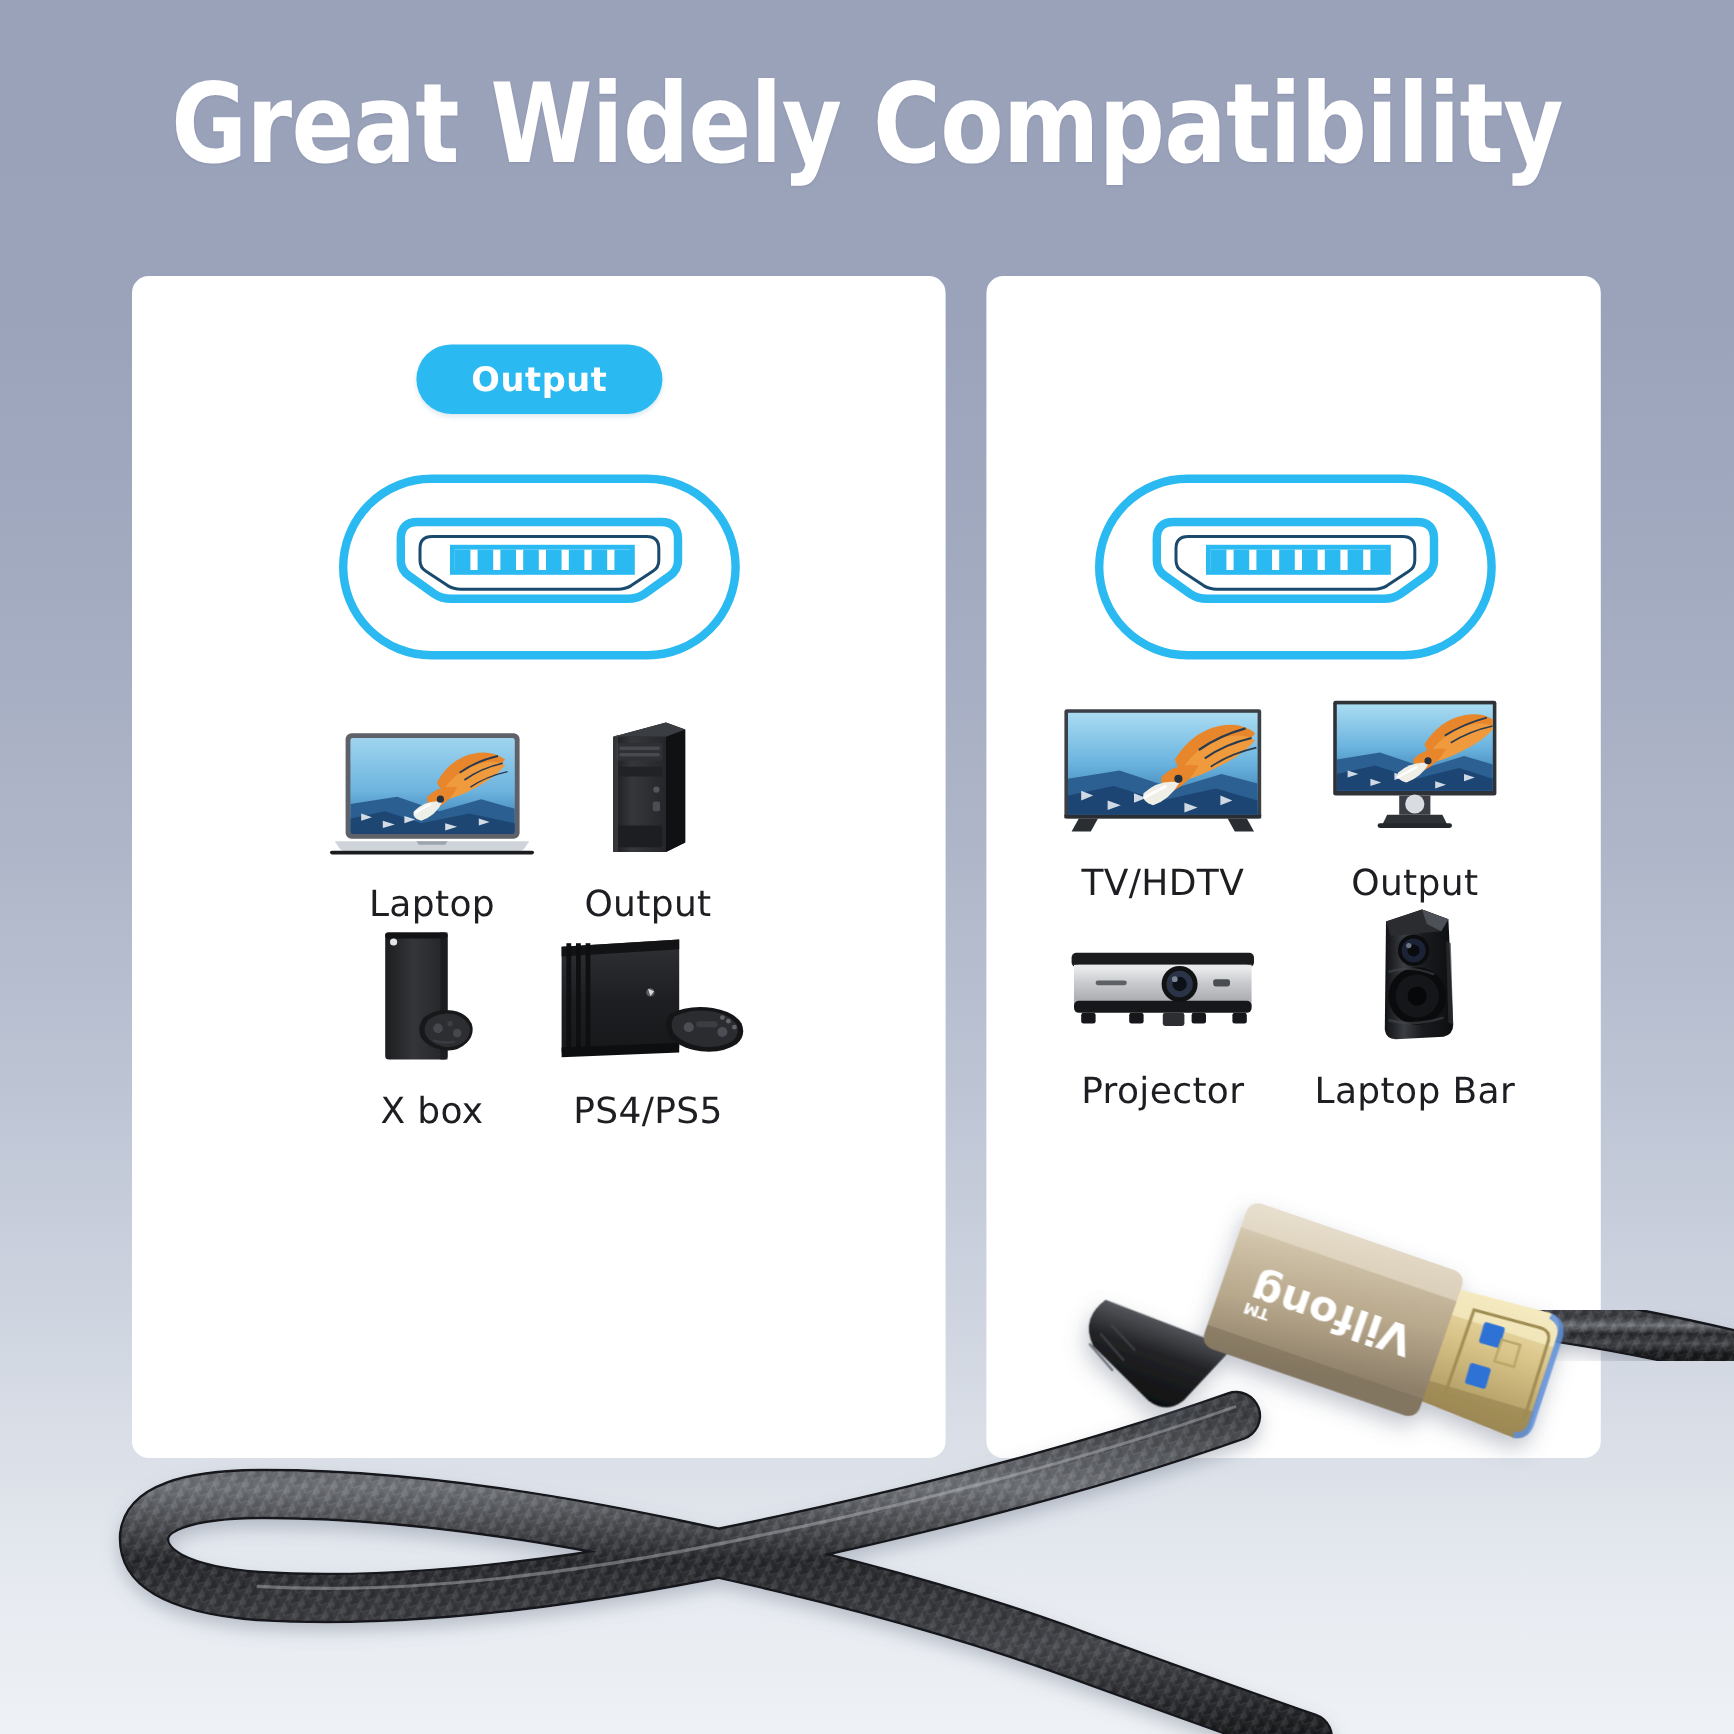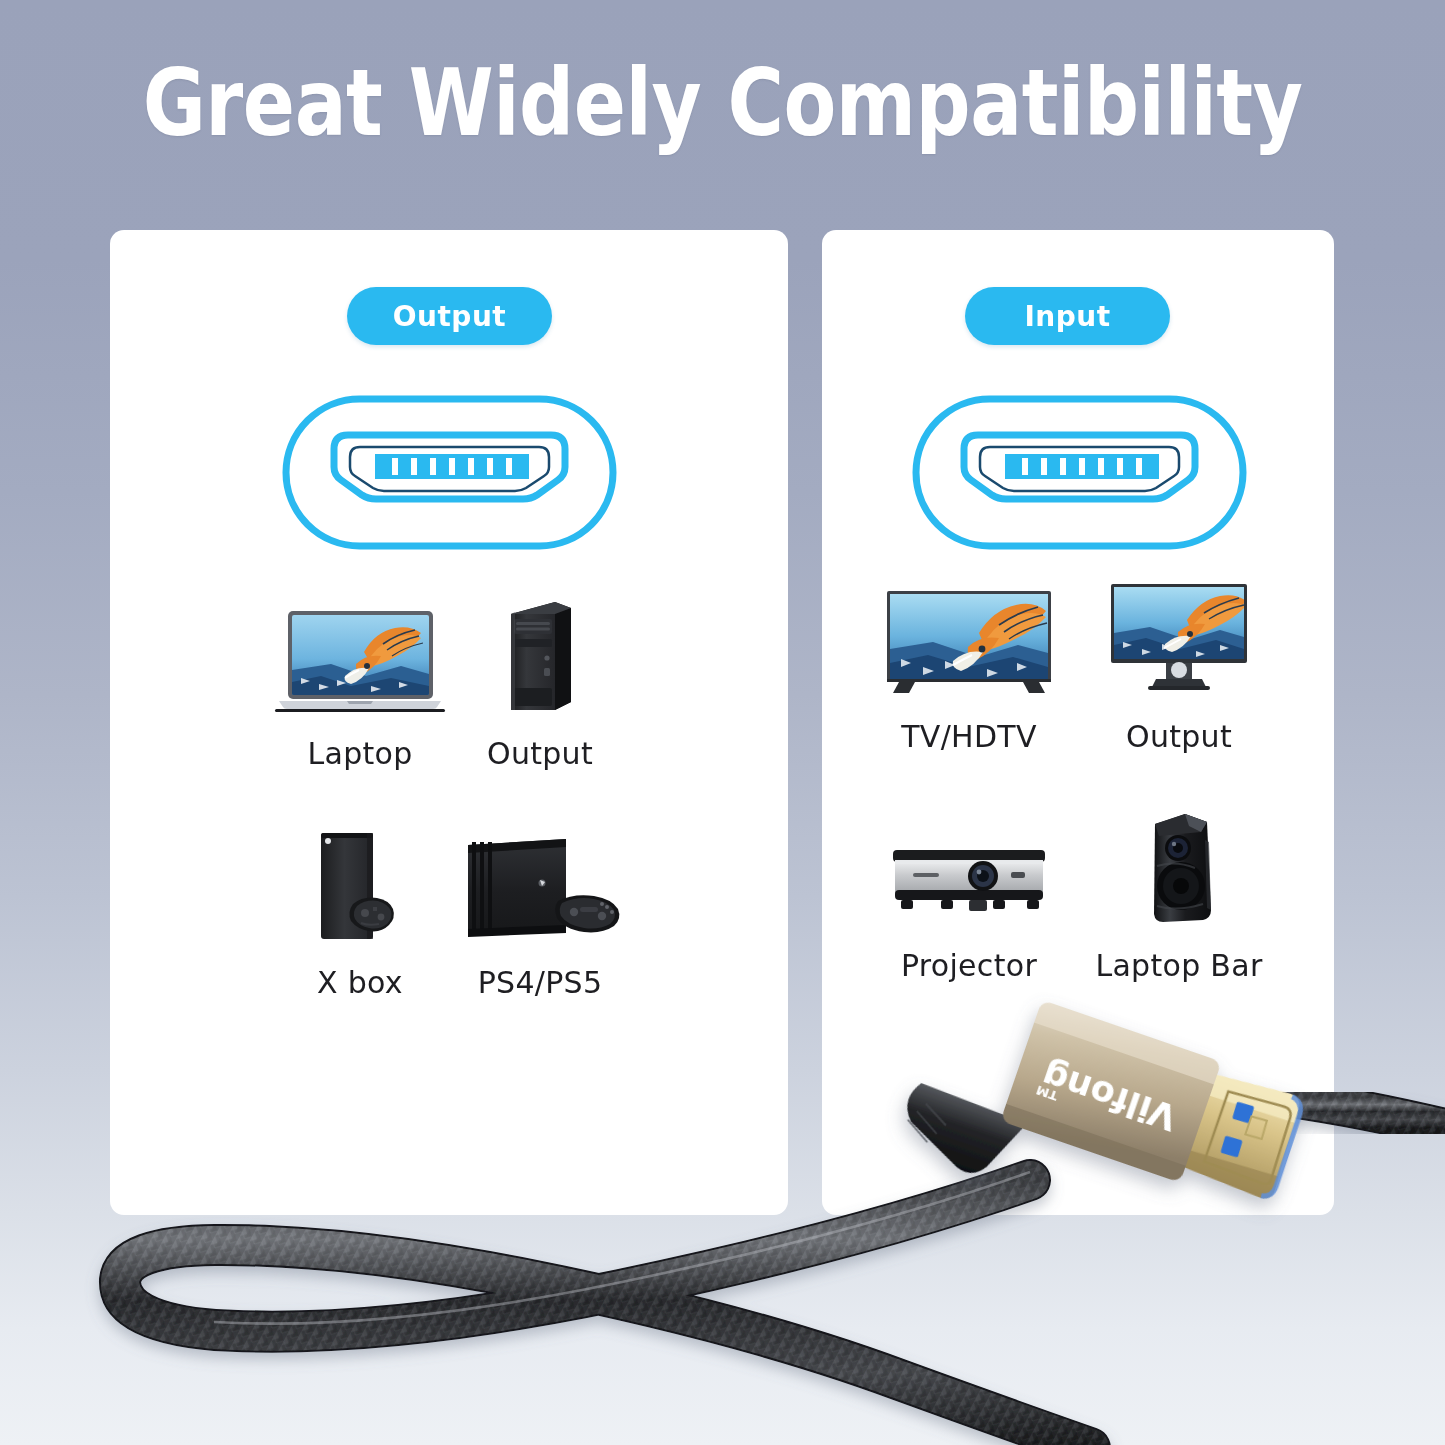--- a/index.html
+++ b/index.html
@@ -64,21 +64,20 @@
   
   .hdmi-wrap{ position:absolute; }
   #hdmi-output{ left:172px; top:165px; }
   #hdmi-input { left:90px;  top:165px; }
 
   
   .dev-grid{
     position:absolute;
     display:grid;
     grid-template-columns:1fr 1fr;
-    row-gap:56px;
   }
   #grid-output{ left:160px; top:368px; width:360px; }
   #grid-input { left:42px;  top:351px; width:420px; }
 
   .dev{
     display:flex; flex-direction:column; align-items:center;
   }
   .dev .art{
     height:118px; width:100%;
     display:flex; align-items:flex-end; justify-content:center;
@@ -264,21 +263,20 @@
         </svg>
       </div>
       <div class="cap">PS4/PS5</div>
     </div>
 
   </div>
 </div>
 
 <div class="card" id="card-input">
 
-  <div class="pill" id="pill-input">Input</div>
 
   <div class="hdmi-wrap" id="hdmi-input">
     <svg width="335" height="155" viewBox="0 0 335 155">
       <rect x="4" y="4" width="327" height="147" rx="73.5" ry="73.5" fill="none" stroke="#2ab9f0" stroke-width="7"></rect>
       <path d="M66 40 L269 40 Q283 40 283 54 L283 72 Q283 80 276 85 L255 100 Q249 104 241 104 L94 104 Q86 104 80 100 L59 85 Q52 80 52 72 L52 54 Q52 40 66 40 Z" fill="none" stroke="#2ab9f0" stroke-width="7"></path>
       <path d="M78 52 L257 52 Q267 52 267 62 L267 72 Q267 78 262 81 L244 93 Q239 96 233 96 L102 96 Q96 96 91 93 L73 81 Q68 78 68 72 L68 62 Q68 52 78 52 Z" fill="none" stroke="#1a4a6e" stroke-width="2.5"></path>
       <g fill="#2ab9f0">
         <rect x="97" y="63" width="13" height="17"></rect>
         <rect x="116" y="63" width="13" height="17"></rect>
         <rect x="135" y="63" width="13" height="17"></rect>

